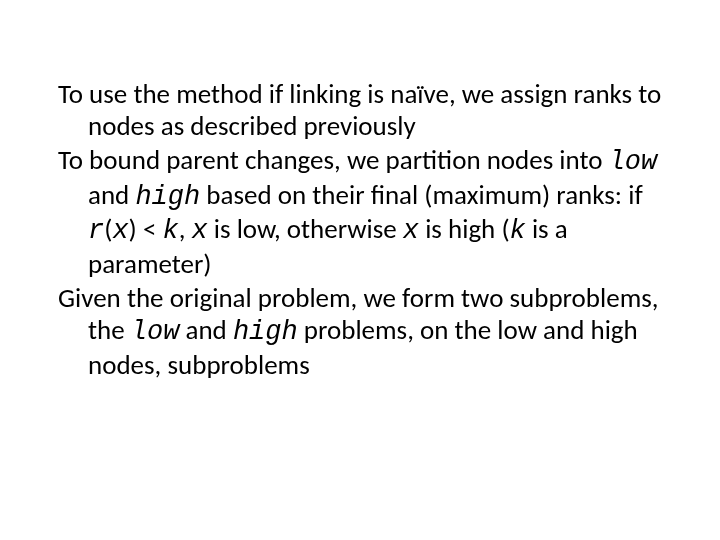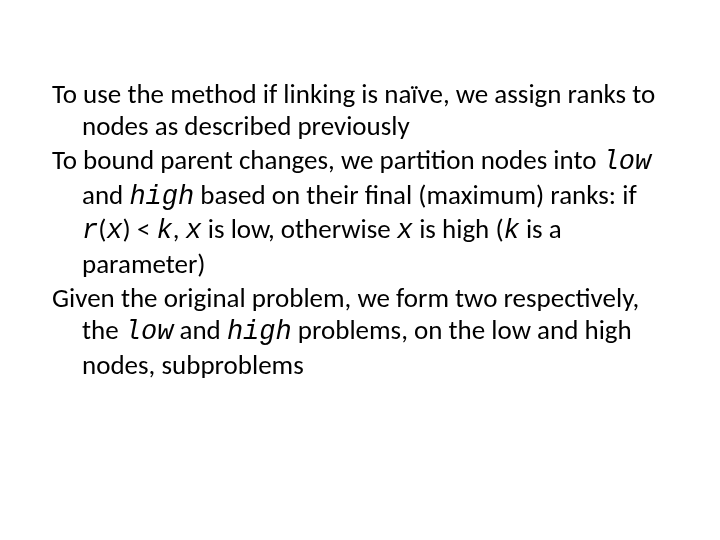--- a/index.html
+++ b/index.html
@@ -13,30 +13,30 @@
   }
   .slide {
     box-sizing: border-box;
     width: 720px;
     height: 540px;
     padding: 78px 40px 40px 40px;
   }
   .para {
     font-size: 27px;
     line-height: 1.18;
-    margin: 0 0 2px 12px;
+    margin: 0 0 2px 18px;
     padding-left: 30px;
     text-indent: -30px;
   }
   .it { font-style: italic; font-family: Liberation Mono, monospace; }
 </style>
 </head>
 <body>
 
 <div class="slide">
 
   <p class="para"><span>To use the method if linking is naïve, we assign ranks to nodes as described previously</span></p>
 
   <p class="para"><span>To bound parent changes, we partition nodes into </span><span class="it">low</span><span> and </span><span class="it">high</span><span> based on their final (maximum) ranks: if </span><span class="it">r</span><span>(</span><span class="it">x</span><span>) &lt; </span><span class="it">k</span><span>, </span><span class="it">x</span><span> is low, otherwise </span><span class="it">x</span><span> is high (</span><span class="it">k</span><span> is a parameter)</span></p>
 
-  <p class="para"><span>Given the original problem, we form two respectively, the </span><span class="it">low</span><span> and </span><span class="it">high</span><span> problems, on the low and high nodes, subproblems</span></p>
+  <p class="para"><span>Given the original problem, we form two subproblems, the </span><span class="it">low</span><span> and </span><span class="it">high</span><span> problems, on the low and high nodes, subproblems</span></p>
 
 </div>
 
 </body></html>

